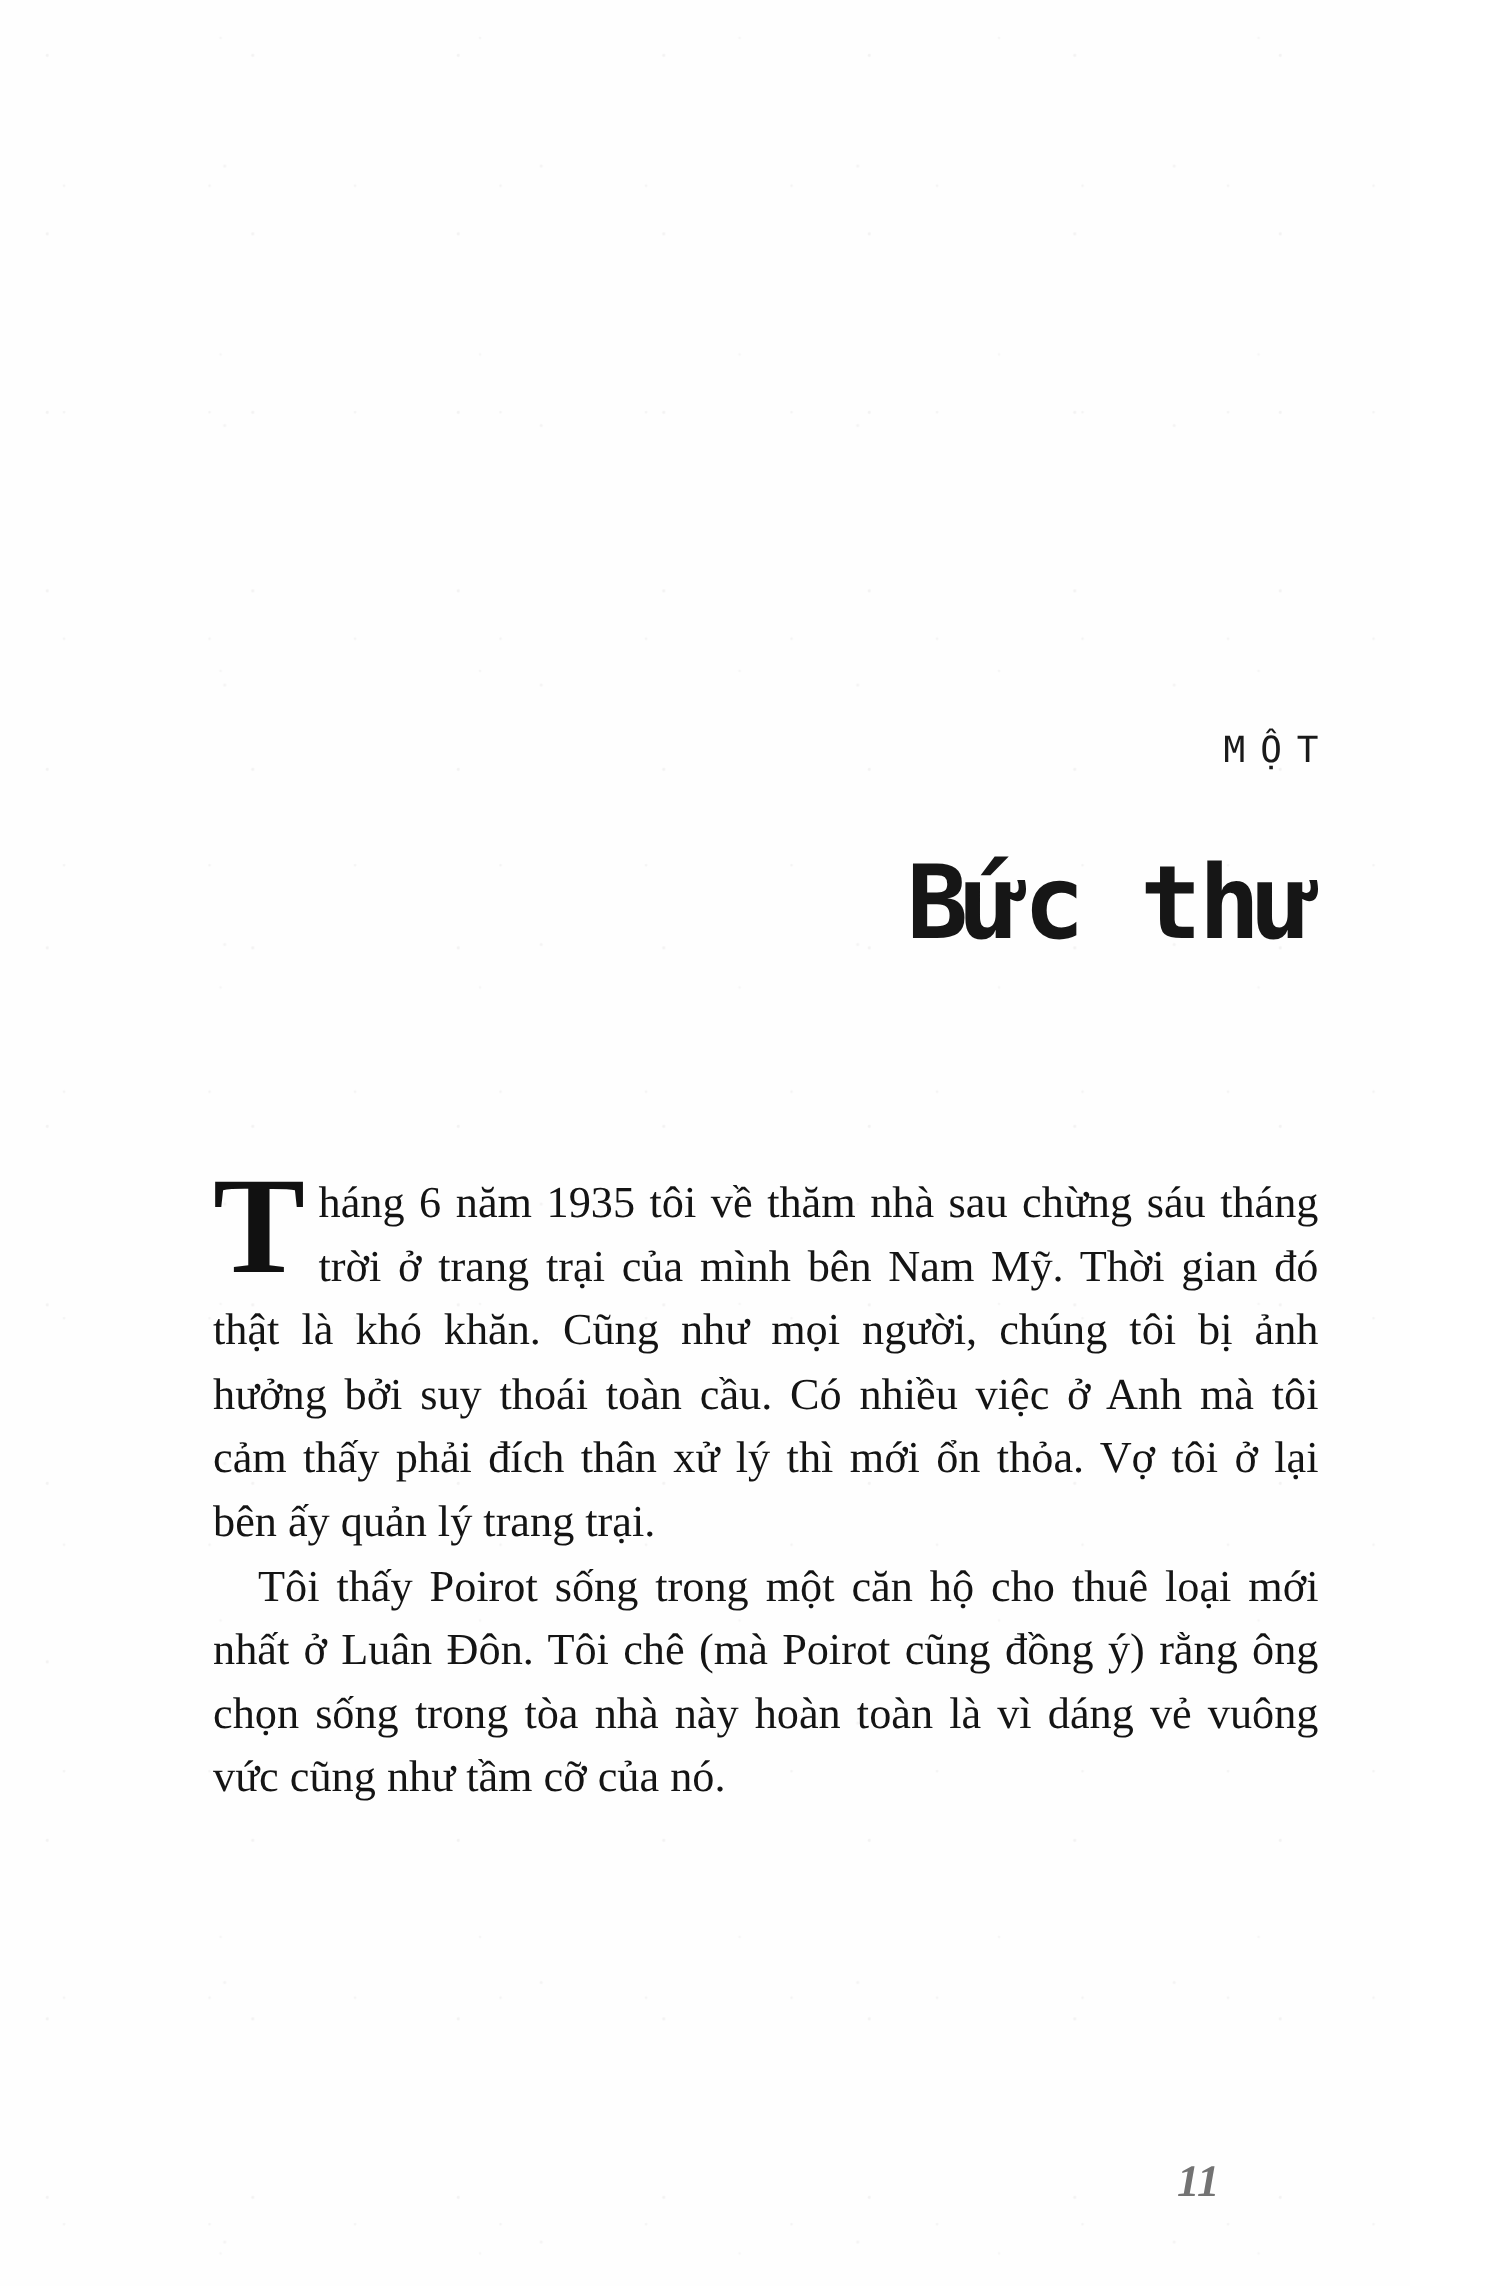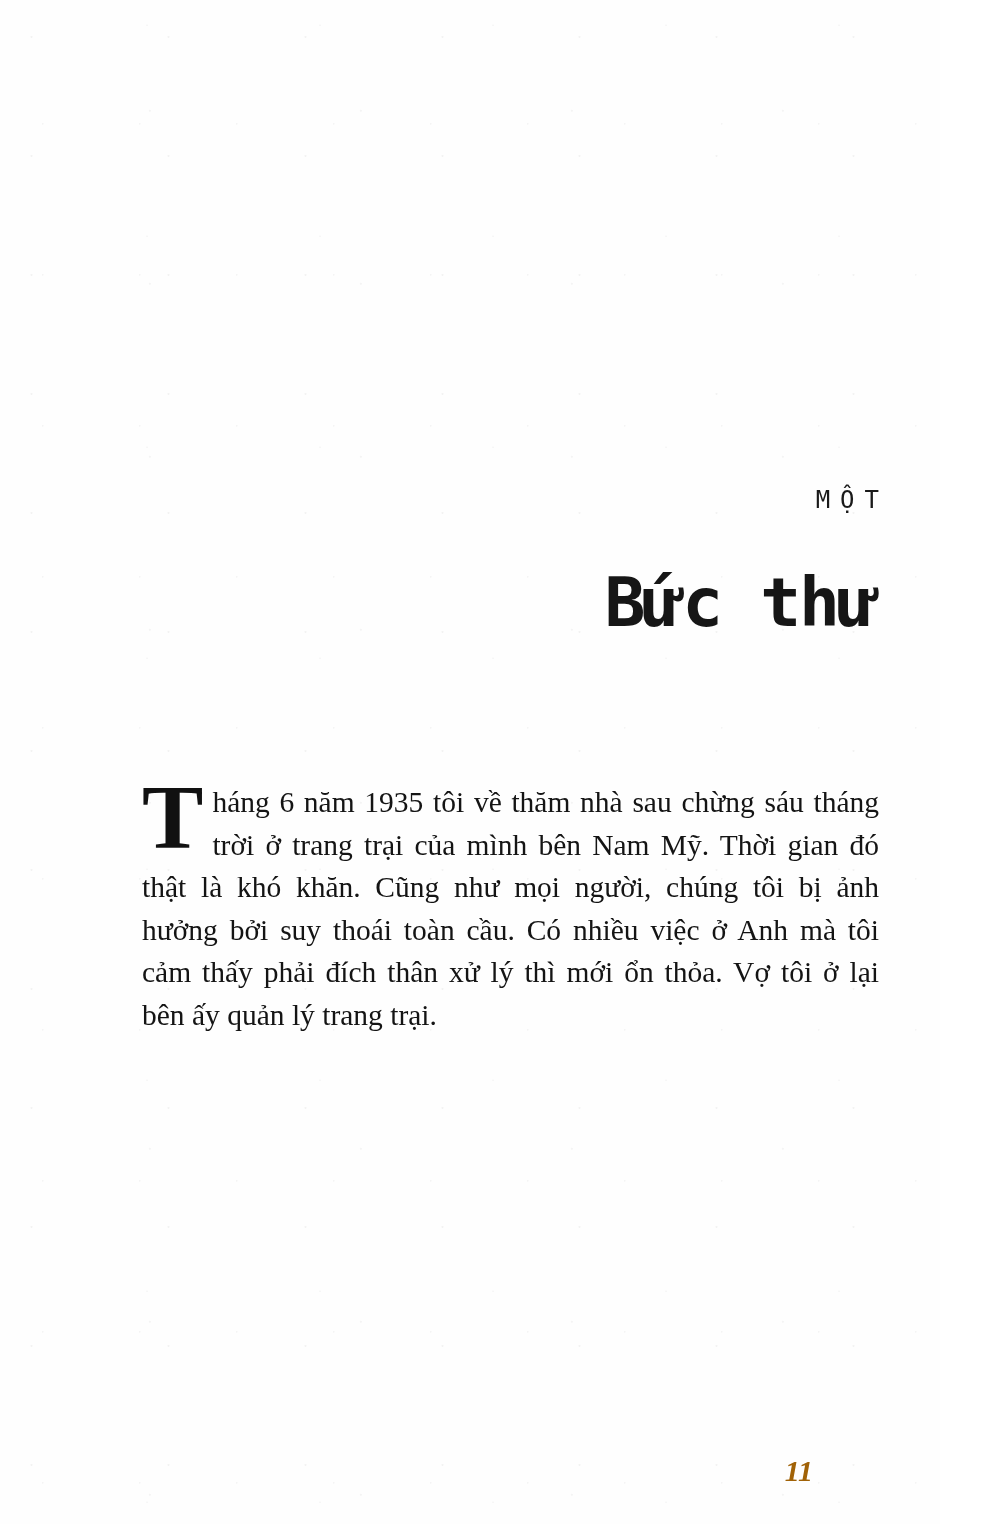--- a/index.html
+++ b/index.html
@@ -92,35 +92,35 @@
     color: #111111;
   }
   .page-number {
     position: absolute;
     top: 1438px;
     right: 127px;
     font-family: "Liberation Serif", serif;
     font-style: italic;
     font-weight: bold;
     font-size: 30px;
-    color: #a16207;
-    margin-top: 16px;
+    color: #737373;
   }
 </style>
 </head>
 <body>
 
 <main class="page">
   <div class="noise"></div>
 
   <header class="chapter-head">
     <div class="chapter-label">MỘT</div>
     <h1 class="chapter-title">Bức thư</h1>
   </header>
 
   <section class="body-text">
     <p class="par first"><span class="dropcap">T</span><span class="par-text">háng 6 năm 1935 tôi về thăm nhà sau chừng sáu tháng trời ở trang trại của mình bên Nam Mỹ. Thời gian đó thật là khó khăn. Cũng như mọi người, chúng tôi bị ảnh hưởng bởi suy thoái toàn cầu. Có nhiều việc ở Anh mà tôi cảm thấy phải đích thân xử lý thì mới ổn thỏa. Vợ tôi ở lại bên ấy quản lý trang trại.</span></p>
+    <p class="par indent">Tôi thấy Poirot sống trong một căn hộ cho thuê loại mới nhất ở Luân Đôn. Tôi chê (mà Poirot cũng đồng ý) rằng ông chọn sống trong tòa nhà này hoàn toàn là vì dáng vẻ vuông vức cũng như tầm cỡ của nó.</p>
   </section>
 
   <footer>
     <div class="page-number">11</div>
   </footer>
 </main>
 
 </body></html>

